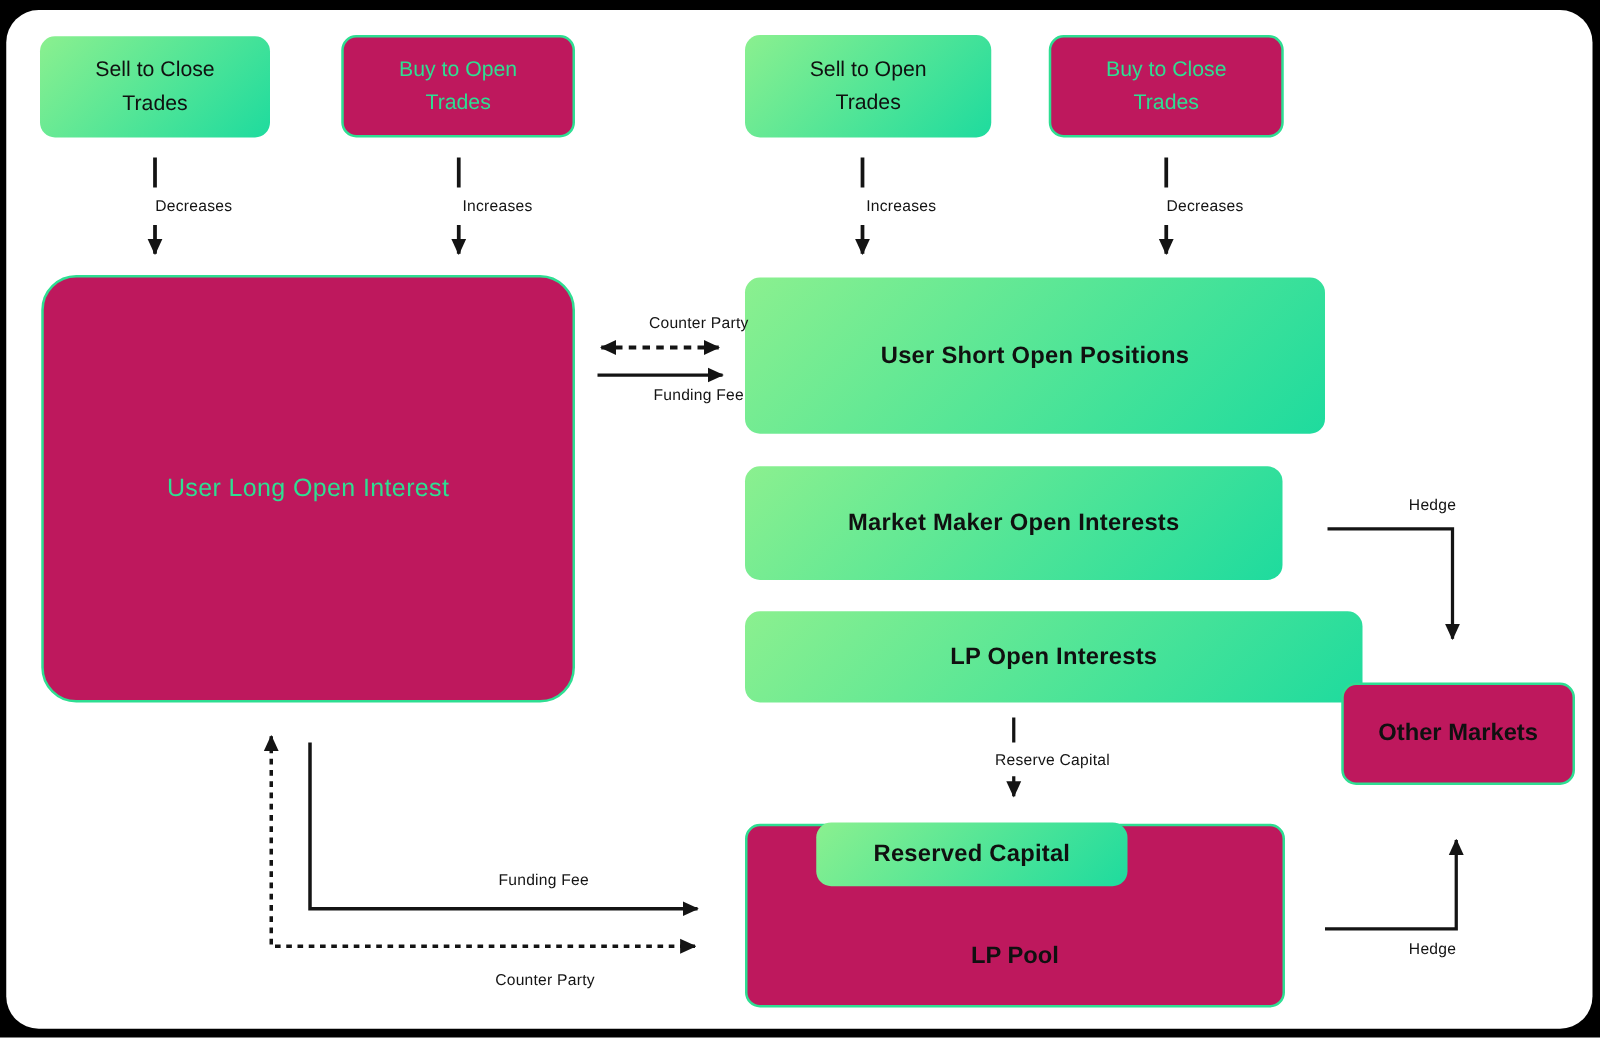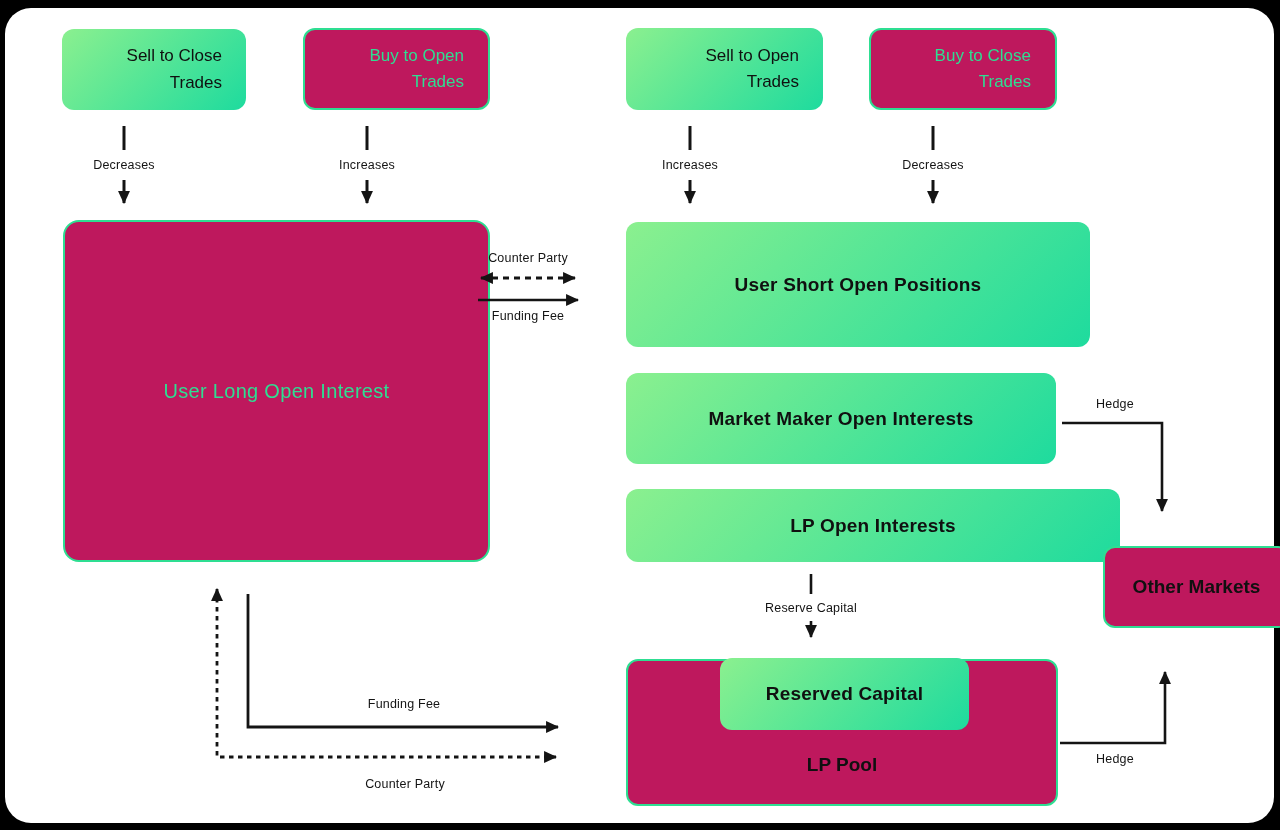--- a/index.html
+++ b/index.html
@@ -7,50 +7,50 @@
     width:1280px;height:830px;position:relative;overflow:hidden;
     font-family:"Liberation Sans", sans-serif;
     background:#000;
   }
   #card{
     position:absolute;left:5px;top:8px;width:1269px;height:815px;
     background:#fff;border-radius:26px;
   }
   .box{
     position:absolute;display:flex;align-items:center;justify-content:center;
-    text-align:right;box-sizing:border-box;border-radius:12px;z-index:2;margin-left:30px;
+    text-align:center;box-sizing:border-box;border-radius:12px;z-index:2;
   }
   .grad{
     background:linear-gradient(135deg,var(--gstart) 0%,var(--gend) 100%);
     color:#101010;
   }
   .outline{background:#be185d;border:2px solid var(--accent);}
   .green-text{color:var(--accent);}
   .topbox{font-size:17px;font-weight:500;line-height:1.55;padding:0 24px;}
   .midbox{font-size:19px;font-weight:700;letter-spacing:.2px;}
 
   .b-sell-close{left:32px;top:29px;width:184px;height:81px;}
   .b-buy-open{left:273px;top:28px;width:187px;height:82px;}
   .b-sell-open{left:596px;top:28px;width:197px;height:82px;}
   .b-buy-close{left:839px;top:28px;width:188px;height:82px;}
 
-  .b-user-long{left:33px;top:220px;width:427px;height:342px;border-radius:16px;
+  .b-user-long{left:33px;top:220px;width:427px;height:342px;border-radius:28px;
     font-size:20px;font-weight:500;letter-spacing:.3px;}
   .b-user-short{left:596px;top:222px;width:464px;height:125px;}
   .b-market-maker{left:596px;top:373px;width:430px;height:91px;}
   .b-lp-open{left:596px;top:489px;width:494px;height:73px;}
   .b-lp-pool{left:596px;top:659px;width:432px;height:147px;z-index:1;
     align-items:flex-end;padding-bottom:28px;font-size:19px;font-weight:700;color:#101010;}
-  .b-reserved{left:690px;top:658px;width:249px;height:72px;z-index:3;}
+  .b-reserved{left:653px;top:658px;width:249px;height:51px;z-index:3;}
   .b-other-markets{left:1073px;top:546px;width:187px;height:82px;
     font-size:19px;font-weight:700;color:#101010;}
 
   .lbl{
     position:absolute;transform:translateX(-50%);white-space:nowrap;
-    font-size:12.5px;color:#141414;z-index:2;letter-spacing:.2px;
+    font-size:12.5px;color:#141414;z-index:2;letter-spacing:.2px;margin-left:31px;
   }
   .l-dec1{left:124px;top:158px;}
   .l-inc1{left:367px;top:158px;}
   .l-inc2{left:690px;top:158px;}
   .l-dec2{left:933px;top:158px;}
   .l-cp-mid{left:528px;top:251px;}
   .l-ff-mid{left:528px;top:309px;}
   .l-rc{left:811px;top:601px;}
   .l-hedge-top{left:1115px;top:397px;}
   .l-hedge-bot{left:1115px;top:752px;}

